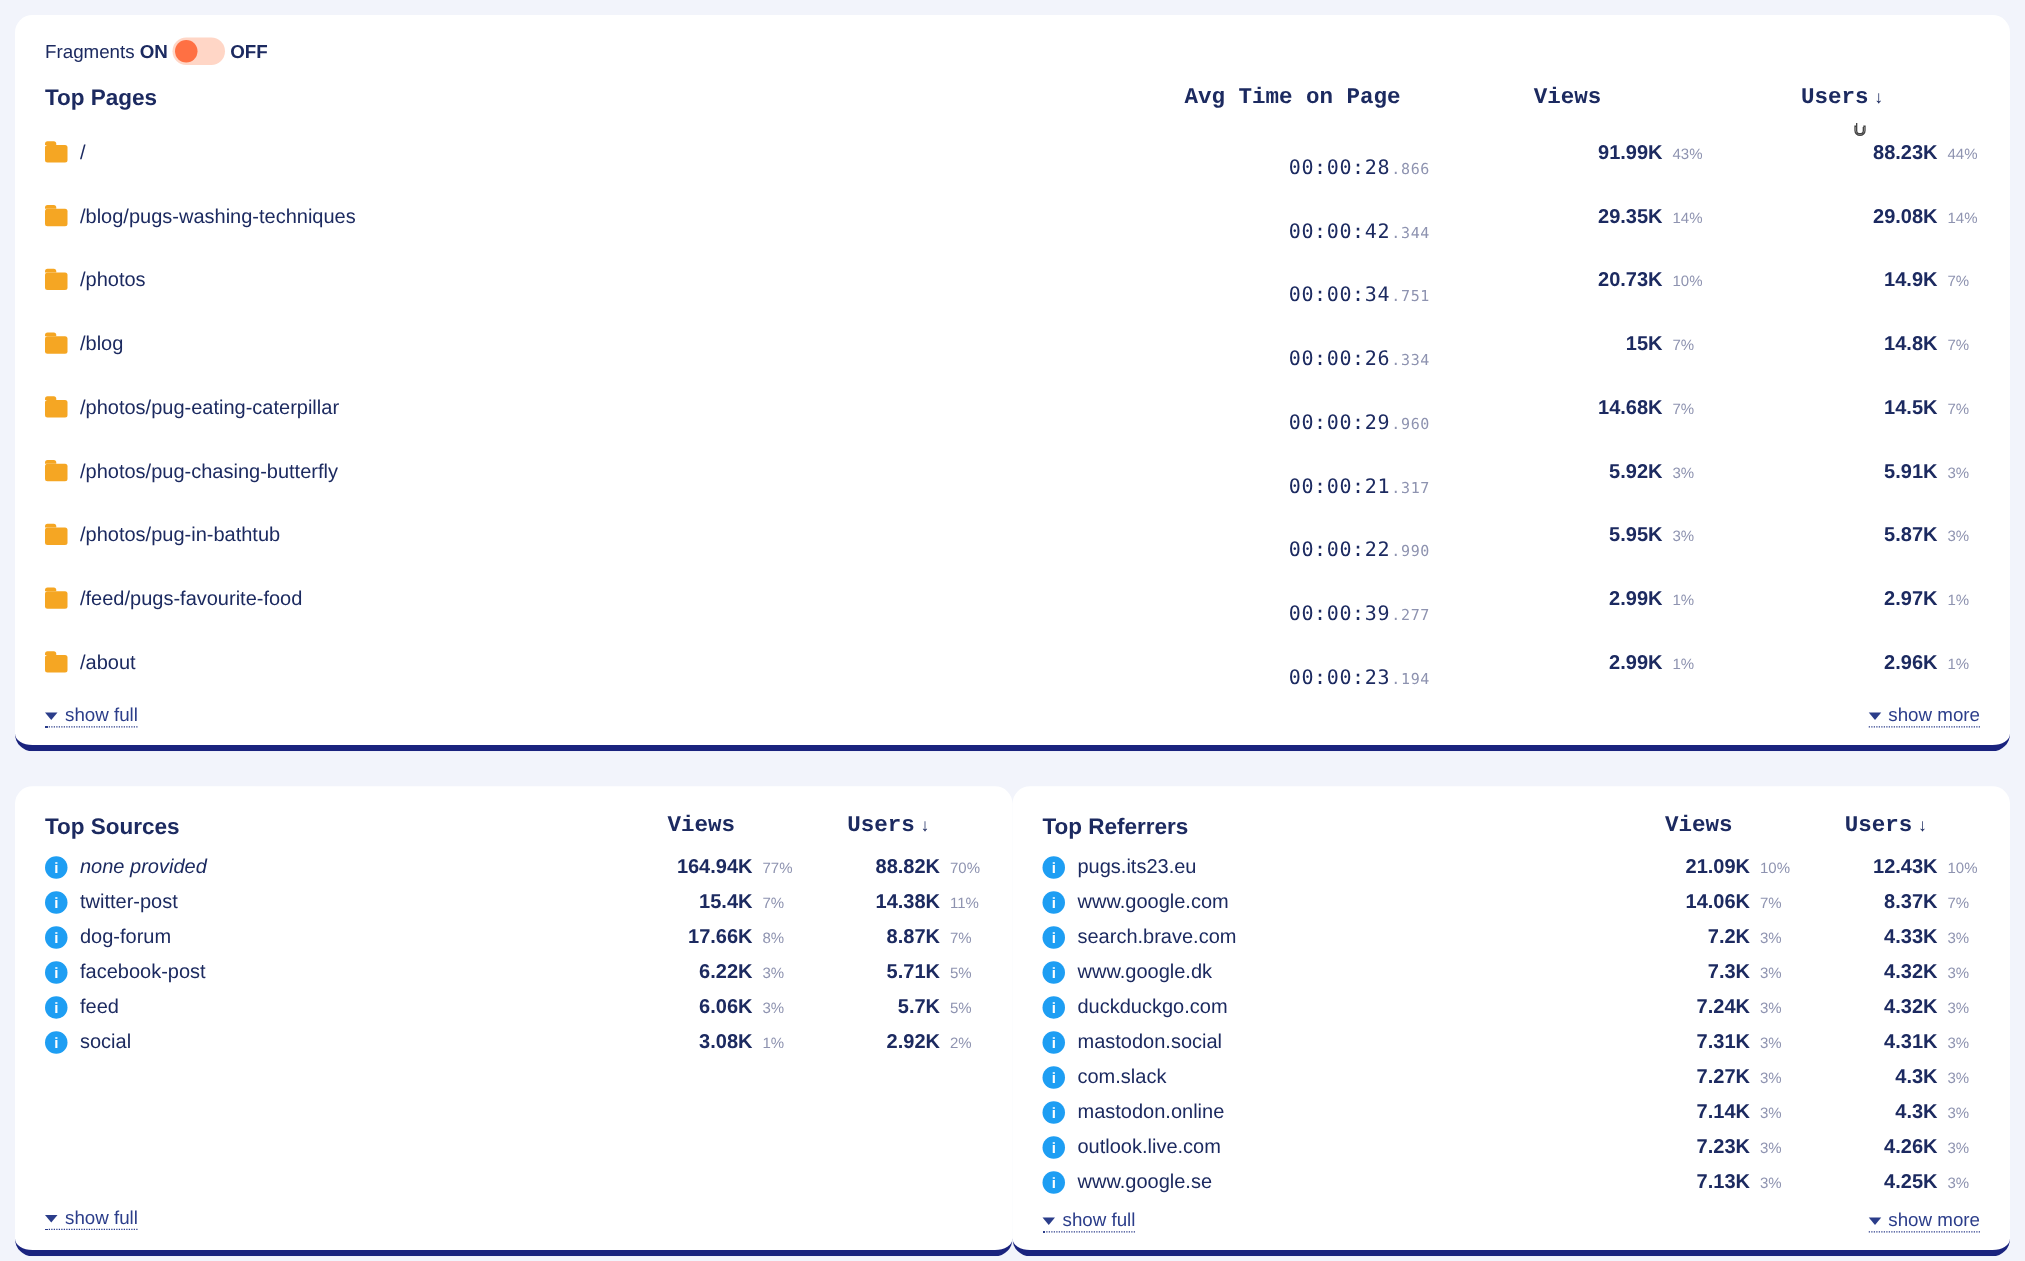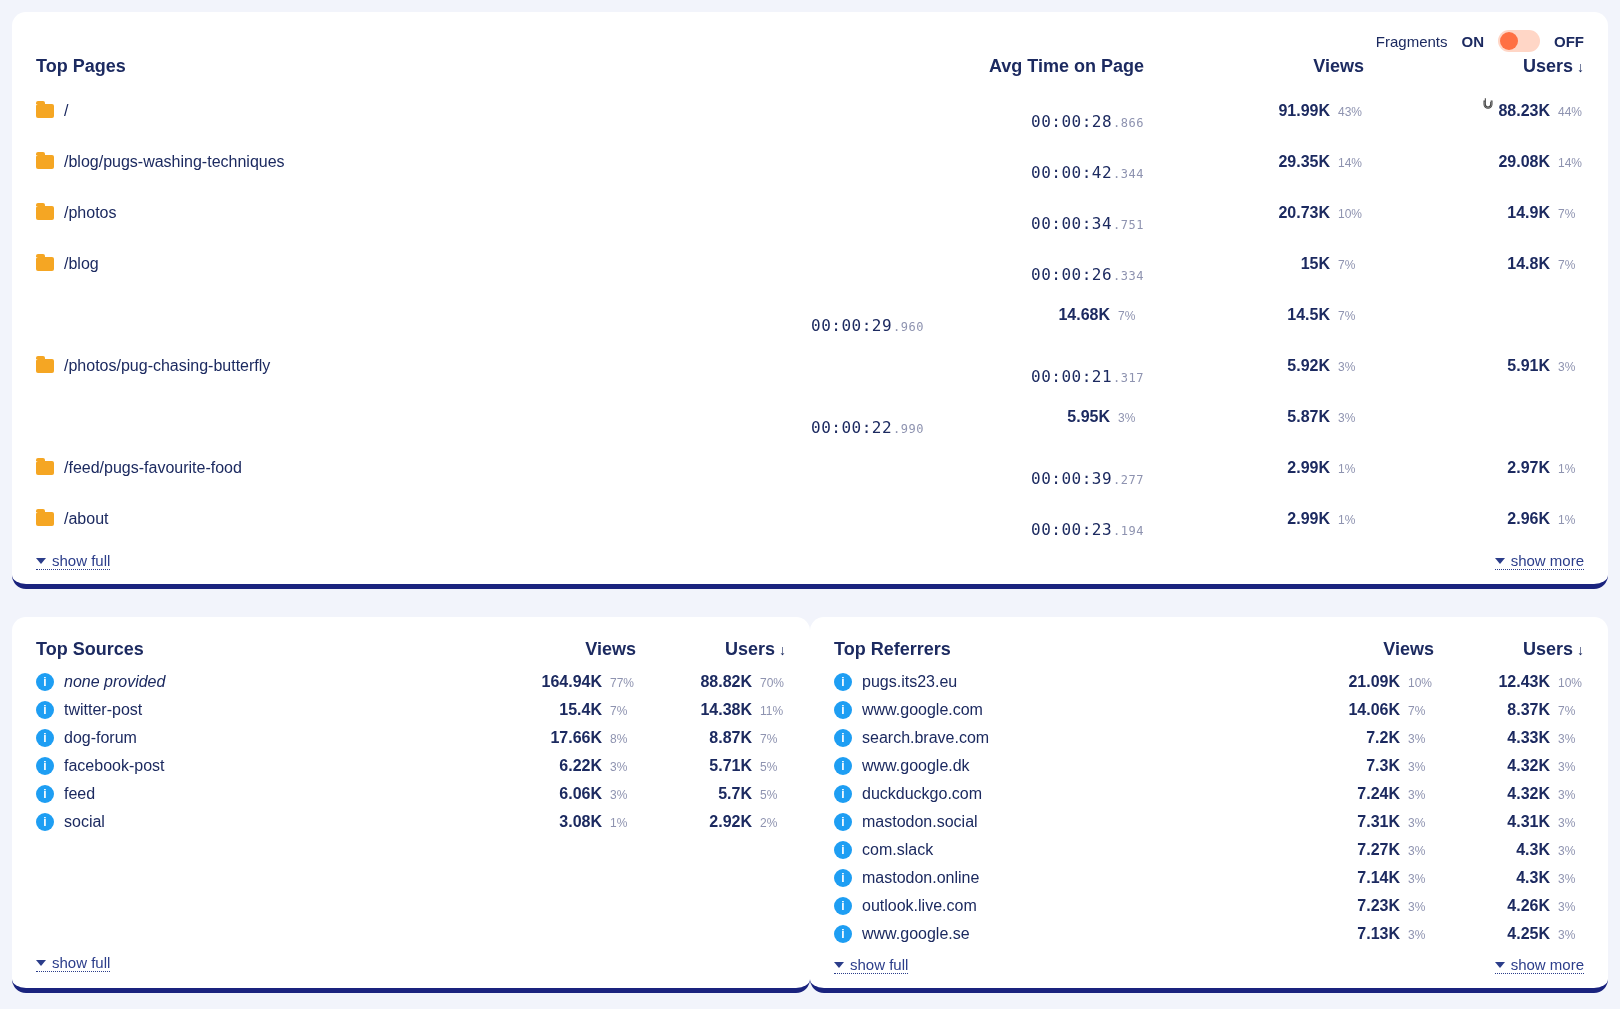--- a/index.html
+++ b/index.html
@@ -30,25 +30,24 @@
     background: var(--card-bg);
     border-radius: 14px;
     padding: 18px 24px 14px 24px;
     position: relative;
     border-bottom: 5px solid var(--divider);
   }
   
   .top-card { margin-bottom: 28px; }
   .frag-row {
     display: flex;
-    justify-content: flex-end;
     align-items: center;
-    gap: 14px;
+    gap: 4px;
     font-weight: 600;
-    margin-bottom: 0;
+    margin-bottom: 12px;
   }
   .frag-row .label-part { color: var(--navy); font-weight: 500; }
   .frag-row .on  { font-weight: 800; }
   .toggle {
     width: 42px; height: 22px; background: #ffd6c6; border-radius: 11px;
     position: relative; cursor: pointer;
   }
   .toggle .knob {
     position: absolute; left: 2px; top: 2px; width: 18px; height: 18px;
     background: var(--orange); border-radius: 50%;
@@ -56,21 +55,21 @@
   .frag-row .off { font-weight: 800; color: var(--navy); }
   
   .hdr {
     display: grid;
     font-weight: 800;
     color: var(--navy);
     font-size: 18px;
     padding: 4px 0 8px 0;
   }
   .pages-grid { grid-template-columns: 1fr 220px 220px 220px; }
-  .hdr .right { text-align: right; }
+  .hdr .right { text-align: center; font-family: Liberation Mono, monospace; }
   .sort-ind { font-size: 14px; margin-left: 4px; }
   
   .row {
     display: grid;
     align-items: center;
     padding: 5px 0;
     font-size: 16px;
   }
   .icon-cell { display: flex; align-items: center; gap: 10px; }
   .folder {
@@ -200,20 +199,24 @@
       <span class="time-main">00:00:26</span><span class="time-sub">.334</span>
     </div>
     <div class="num-cell">
       <span class="val">15K</span><span class="pct">7%</span>
     </div>
     <div class="num-cell">
       <span class="val">14.8K</span><span class="pct">7%</span>
     </div>
         </div>
         <div class="row pages-grid">
+    <div class="icon-cell">
+      <span class="folder"></span>
+      <span class="path">/photos/pug-eating-caterpillar</span>
+    </div>
     <div class="num-cell mono">
       <span class="time-main">00:00:29</span><span class="time-sub">.960</span>
     </div>
     <div class="num-cell">
       <span class="val">14.68K</span><span class="pct">7%</span>
     </div>
     <div class="num-cell">
       <span class="val">14.5K</span><span class="pct">7%</span>
     </div>
         </div>
@@ -226,20 +229,24 @@
       <span class="time-main">00:00:21</span><span class="time-sub">.317</span>
     </div>
     <div class="num-cell">
       <span class="val">5.92K</span><span class="pct">3%</span>
     </div>
     <div class="num-cell">
       <span class="val">5.91K</span><span class="pct">3%</span>
     </div>
         </div>
         <div class="row pages-grid">
+    <div class="icon-cell">
+      <span class="folder"></span>
+      <span class="path">/photos/pug-in-bathtub</span>
+    </div>
     <div class="num-cell mono">
       <span class="time-main">00:00:22</span><span class="time-sub">.990</span>
     </div>
     <div class="num-cell">
       <span class="val">5.95K</span><span class="pct">3%</span>
     </div>
     <div class="num-cell">
       <span class="val">5.87K</span><span class="pct">3%</span>
     </div>
         </div>

